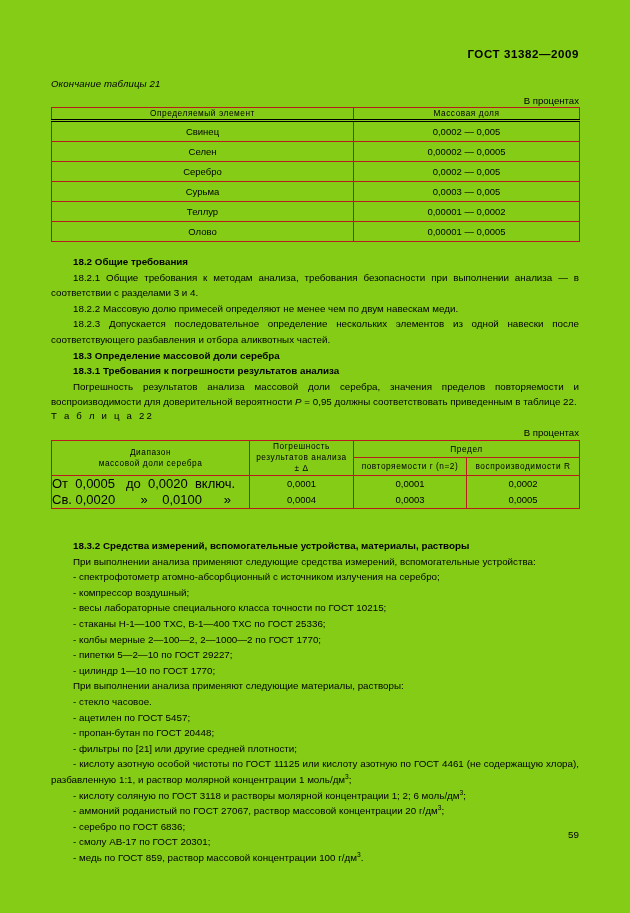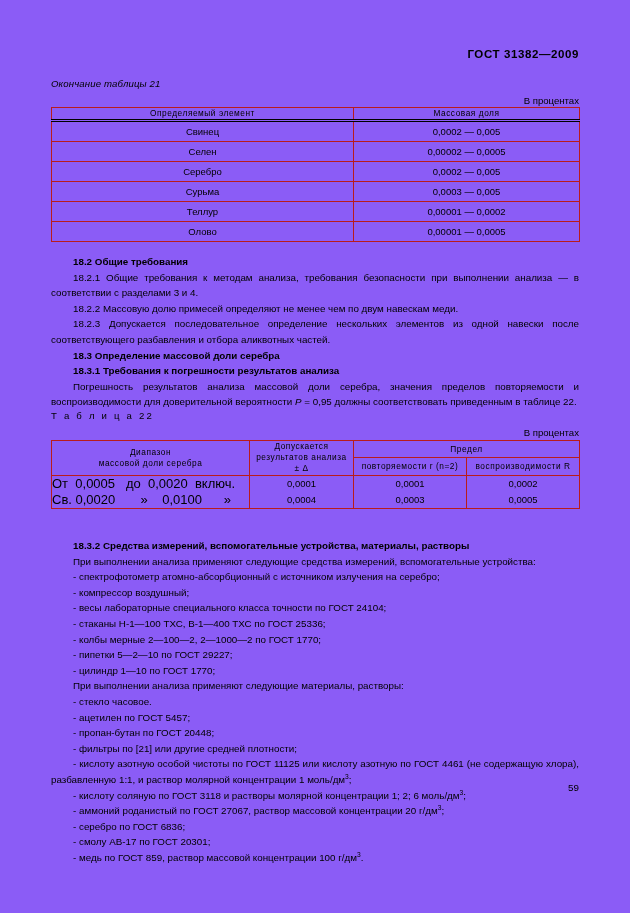--- a/index.html
+++ b/index.html
@@ -13,21 +13,21 @@
     font-family: "Liberation Sans", sans-serif;
     color: #000000;
     position: relative;
     overflow: hidden;
   }
   .page {
     position: absolute;
     left: 0; top: 0;
     width: 630px;
     height: 913px;
-    background: #8b5cf6;
+    background: #84cc16;
   }
   .content {
     position: absolute;
     left: 51px;
     top: 0;
     width: 528px;
   }
 
   
   .doc-header {
@@ -169,21 +169,21 @@
     font-size: 9.5px;
     text-align: center;
     line-height: 16px;
   }
   .pad-rows { padding: 5px 0 5px 0; }
 
   
   .page-number {
     position: absolute;
     right: 0;
-    top: 782px;
+    top: 829px;
     font-size: 9.8px;
     padding-left: 40px;
   }
 </style>
 </head>
 <body>
 
 <div class="page">
   <div class="content">
 
@@ -254,21 +254,21 @@
             <col class="d3">
             <col class="d4">
           </colgroup>
         <thead>
           <tr>
             <th class="thead-cell" rowspan="2">
               <span>Диапазон</span><br>
               <span>массовой доли серебра</span>
             </th>
             <th class="thead-cell" rowspan="2">
-              <span>Допускается</span><br>
+              <span>Погрешность</span><br>
               <span>результатов анализа</span><br>
               <span>± Δ</span>
             </th>
             <th class="thead-cell" colspan="2">Предел</th>
           </tr>
           <tr>
             <th class="thead-cell">повторяемости  r  (n=2)</th>
             <th class="thead-cell">воспроизводимости  R</th>
           </tr>
         </thead>
@@ -293,21 +293,21 @@
           </tr>
         </tbody>
       </table>
     </div>
 
     <div class="para-block" style="top:538px;">
       <p class="bold-head">18.3.2 Средства измерений, вспомогательные устройства, материалы, растворы</p>
       <p class="indent noindent" style="text-indent:22px;">При выполнении анализа применяют следующие средства измерений, вспомогательные устройства:</p>
       <p class="list-item">- спектрофотометр атомно-абсорбционный с источником излучения на серебро;</p>
       <p class="list-item">- компрессор воздушный;</p>
-      <p class="list-item">- весы лабораторные специального класса точности по ГОСТ 24104;</p>
+      <p class="list-item">- весы лабораторные специального класса точности по ГОСТ 10215;</p>
       <p class="list-item">- стаканы Н-1—100 ТХС, В-1—400 ТХС по ГОСТ 25336;</p>
       <p class="list-item">- колбы мерные 2—100—2, 2—1000—2 по ГОСТ 1770;</p>
       <p class="list-item">- пипетки 5—2—10 по ГОСТ 29227;</p>
       <p class="list-item">- цилиндр 1—10 по ГОСТ 1770;</p>
       <p class="list-item">При выполнении анализа применяют следующие материалы, растворы:</p>
       <p class="list-item">- стекло часовое.</p>
       <p class="list-item">- ацетилен по ГОСТ 5457;</p>
       <p class="list-item">- пропан-бутан по ГОСТ 20448;</p>
       <p class="list-item">- фильтры по [21] или другие средней плотности;</p>
       <p class="indent just"><span>- кислоту азотную особой чистоты по ГОСТ 11125 или кислоту азотную по ГОСТ 4461 (не содержащую хлора), разбавленную 1:1, и раствор молярной концентрации 1 моль/дм</span><sup>3</sup><span>;</span></p>

